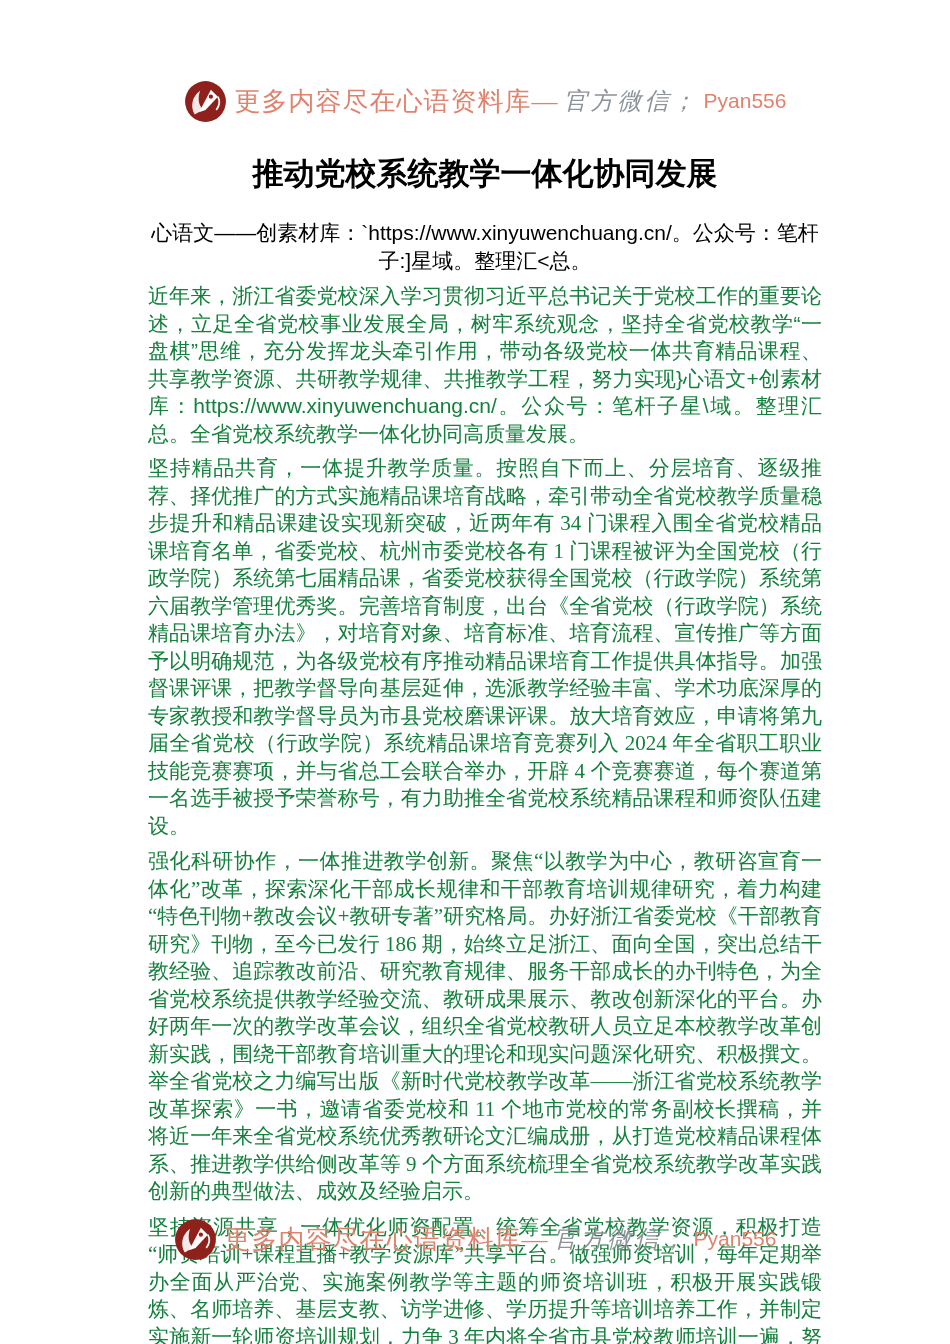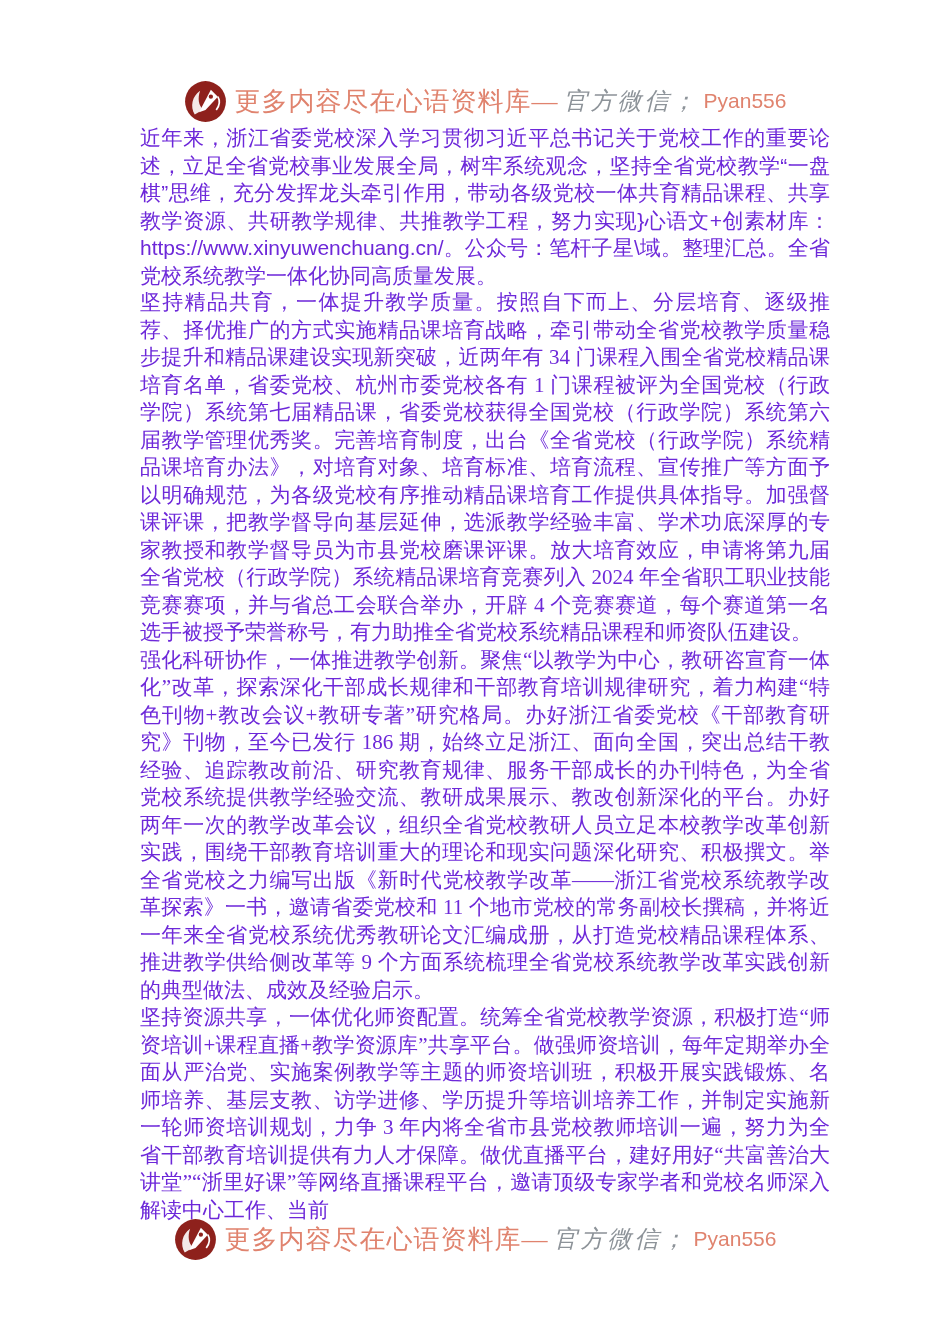--- a/index.html
+++ b/index.html
@@ -31,23 +31,23 @@
     text-align:center; font-size:31px; font-weight:bold;
     font-family:"Liberation Serif", serif; color:#000000;
     margin:30px 0 0 0; line-height:40px;
   }
   .source-note {
     text-align:center; font-size:21px; line-height:27.5px;
     font-family:"Liberation Sans", sans-serif; color:#000000;
     margin:25px 0 0 0;
   }
   .para {
-    font-size:21px; line-height:27.5px; color:#6d28d9;
+    font-size:21px; line-height:27.5px; color:#15803d;
     text-align:justify; text-justify:inter-character;
-    margin:0;
+    margin:8px;
   }
   .sans  { font-family:"Liberation Sans", sans-serif; }
   .serif { font-family:Liberation Serif, serif; }
   .footer-wm {
     position:absolute; left:0; right:0; bottom:82px;
   }
 </style>
 </head>
 <body>
 
@@ -59,21 +59,23 @@
       <path d="M10 32 C5.5 25 7.5 15 15 10 C12.5 17 13.5 24 18 27.5 Z" fill="#ffffff" opacity="0.9"></path>
       <path d="M14 30 L25 9 L31.5 15.5 L20 28 Z" fill="#ffffff"></path>
       <circle cx="25" cy="15.5" r="2" fill="#8e211c"></circle>
       <path d="M30 28 C33 24 33.5 19 31.5 15.5" fill="none" stroke="#ffffff" stroke-width="1.6"></path>
     </svg>
     <span class="wm-main">更多内容尽在心语资料库—</span>
     <span class="wm-wechat">官方微信；</span>
     <span class="wm-id">Pyan556</span>
   </div>
 
+  <h1 class="doc-title">推动党校系统教学一体化协同发展</h1>
 
+  <p class="source-note">心语文——创素材库：`https://www.xinyuwenchuang.cn/。公众号：笔杆子:]星域。整理汇&lt;总。</p>
 
   <div>
     <p class="para sans">近年来，浙江省委党校深入学习贯彻习近平总书记关于党校工作的重要论述，立足全省党校事业发展全局，树牢系统观念，坚持全省党校教学“一盘棋”思维，充分发挥龙头牵引作用，带动各级党校一体共育精品课程、共享教学资源、共研教学规律、共推教学工程，努力实现}心语文+创素材库：https://www.xinyuwenchuang.cn/。公众号：笔杆子星\域。整理汇总。全省党校系统教学一体化协同高质量发展。</p>
     <p class="para serif">坚持精品共育，一体提升教学质量。按照自下而上、分层培育、逐级推荐、择优推广的方式实施精品课培育战略，牵引带动全省党校教学质量稳步提升和精品课建设实现新突破，近两年有 34 门课程入围全省党校精品课培育名单，省委党校、杭州市委党校各有 1 门课程被评为全国党校（行政学院）系统第七届精品课，省委党校获得全国党校（行政学院）系统第六届教学管理优秀奖。完善培育制度，出台《全省党校（行政学院）系统精品课培育办法》，对培育对象、培育标准、培育流程、宣传推广等方面予以明确规范，为各级党校有序推动精品课培育工作提供具体指导。加强督课评课，把教学督导向基层延伸，选派教学经验丰富、学术功底深厚的专家教授和教学督导员为市县党校磨课评课。放大培育效应，申请将第九届全省党校（行政学院）系统精品课培育竞赛列入 2024 年全省职工职业技能竞赛赛项，并与省总工会联合举办，开辟 4 个竞赛赛道，每个赛道第一名选手被授予荣誉称号，有力助推全省党校系统精品课程和师资队伍建设。</p>
     <p class="para serif">强化科研协作，一体推进教学创新。聚焦“以教学为中心，教研咨宣育一体化”改革，探索深化干部成长规律和干部教育培训规律研究，着力构建“特色刊物+教改会议+教研专著”研究格局。办好浙江省委党校《干部教育研究》刊物，至今已发行 186 期，始终立足浙江、面向全国，突出总结干教经验、追踪教改前沿、研究教育规律、服务干部成长的办刊特色，为全省党校系统提供教学经验交流、教研成果展示、教改创新深化的平台。办好两年一次的教学改革会议，组织全省党校教研人员立足本校教学改革创新实践，围绕干部教育培训重大的理论和现实问题深化研究、积极撰文。举全省党校之力编写出版《新时代党校教学改革——浙江省党校系统教学改革探索》一书，邀请省委党校和 11 个地市党校的常务副校长撰稿，并将近一年来全省党校系统优秀教研论文汇编成册，从打造党校精品课程体系、推进教学供给侧改革等 9 个方面系统梳理全省党校系统教学改革实践创新的典型做法、成效及经验启示。</p>
     <p class="para serif">坚持资源共享，一体优化师资配置。统筹全省党校教学资源，积极打造“师资培训+课程直播+教学资源库”共享平台。做强师资培训，每年定期举办全面从严治党、实施案例教学等主题的师资培训班，积极开展实践锻炼、名师培养、基层支教、访学进修、学历提升等培训培养工作，并制定实施新一轮师资培训规划，力争 3 年内将全省市县党校教师培训一遍，努力为全省干部教育培训提供有力人才保障。做优直播平台，建好用好“共富善治大讲堂”“浙里好课”等网络直播课程平台，邀请顶级专家学者和党校名师深入解读中心工作、当前</p>
   </div>
 
   <div class="watermark footer-wm">
     <svg class="logo" viewBox="0 0 40 40">

